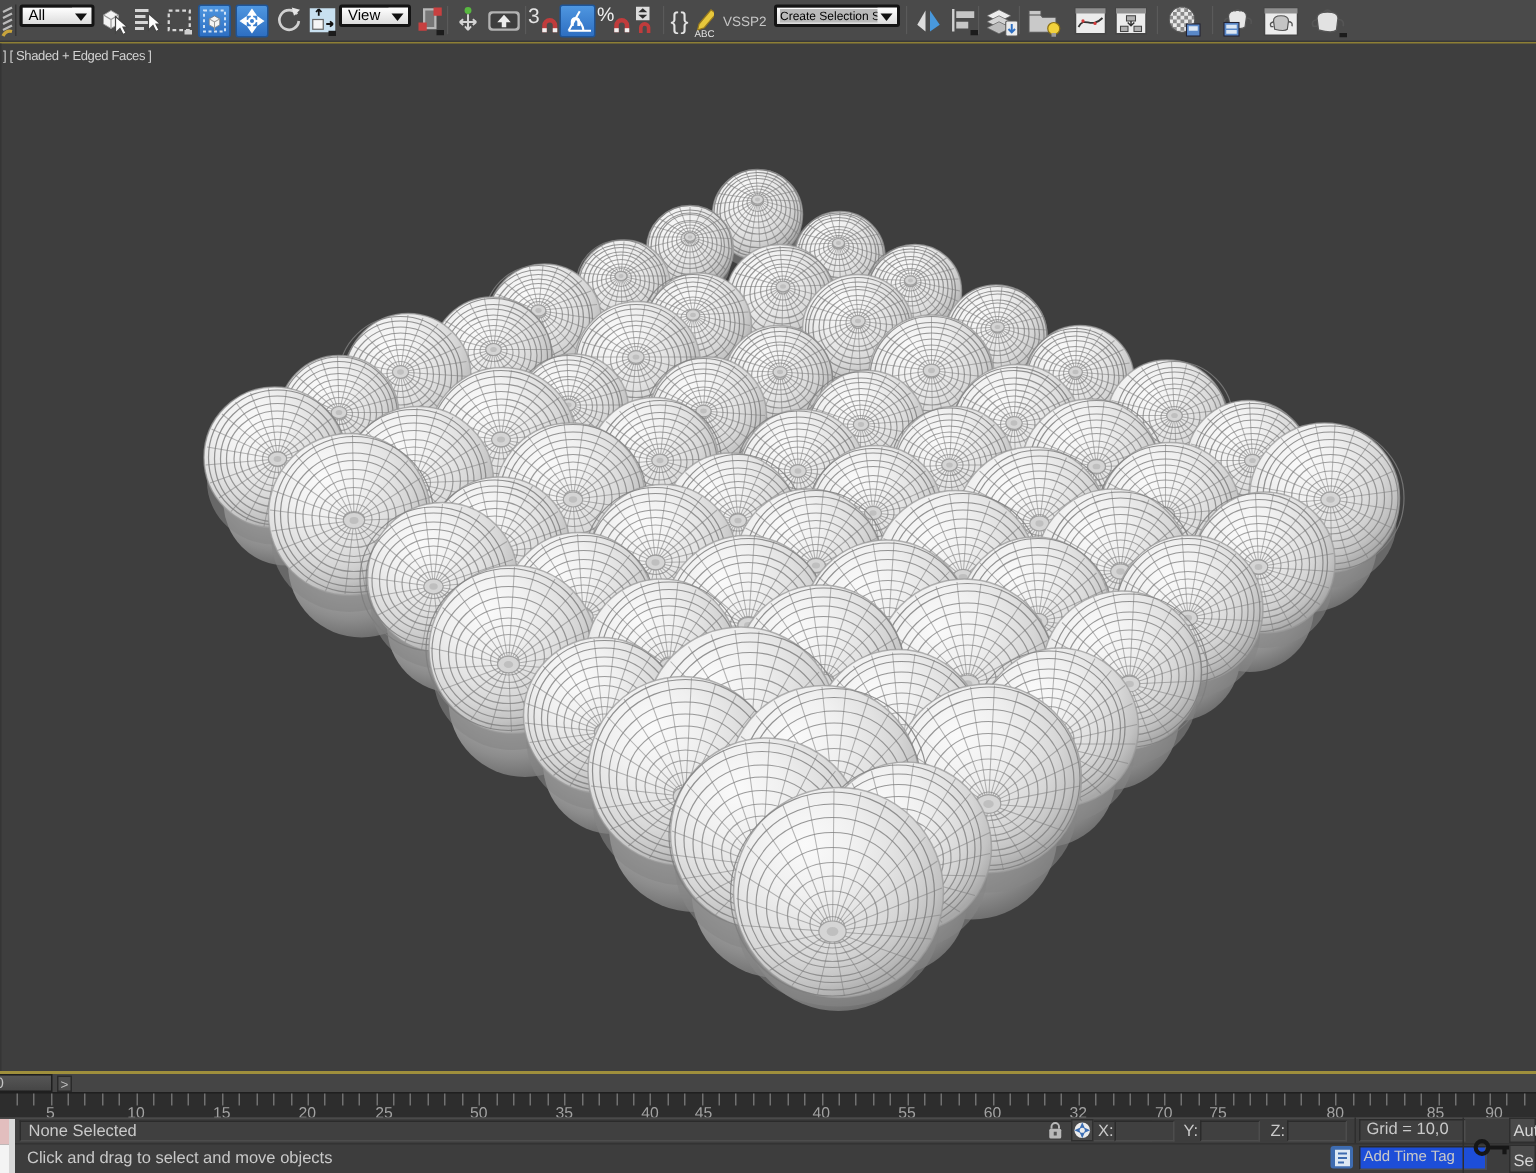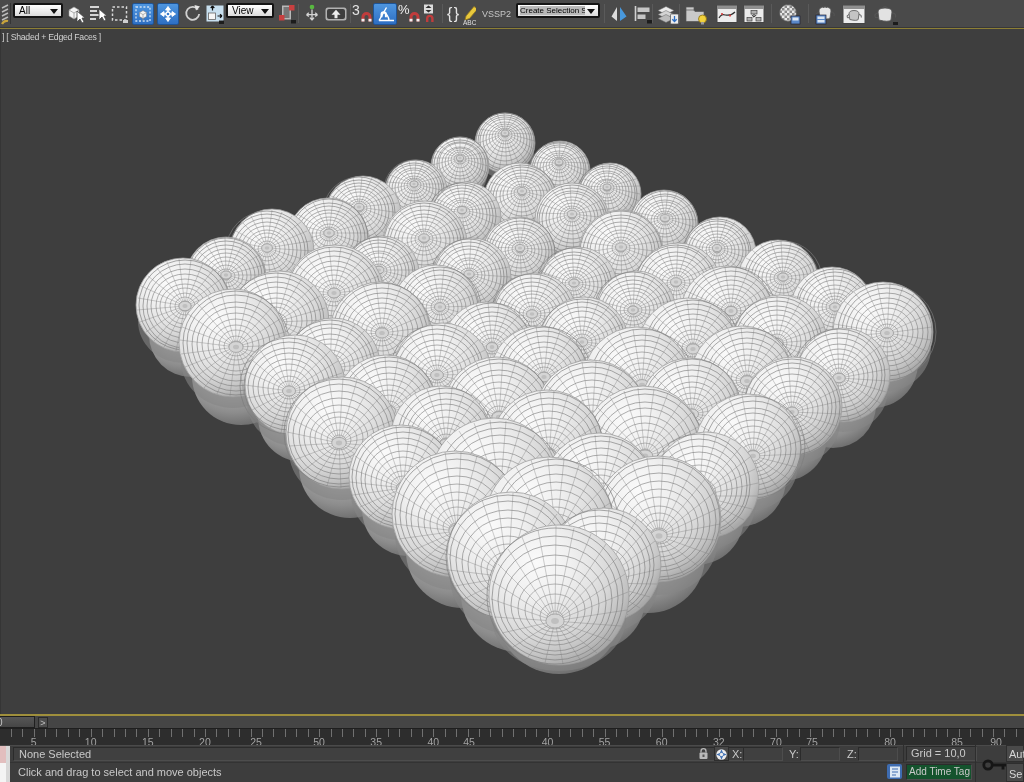--- a/index.html
+++ b/index.html
@@ -1384,21 +1384,21 @@
 <div class="lbl" style="left:789px;top:748px">Y:</div>
 <div class="sunk" style="left:800px;top:747px;width:40px;height:14px"></div>
 <div class="lbl" style="left:847px;top:748px">Z:</div>
 <div class="sunk" style="left:858px;top:747px;width:40px;height:14px"></div>
 <div style="position:absolute;left:903px;top:745px;width:1px;height:17px;background:#2e2e2e"></div>
 <div class="sunk" style="left:906px;top:746px;width:71px;height:15px;line-height:13px;padding-left:4px">Grid = 10,0</div>
 <div style="position:absolute;left:887px;top:764px;width:15px;height:15px;background:#3e6cb0;border-radius:2px"><svg width="16" height="16" viewBox="0 0 16 16">
       <rect x="3" y="2.5" width="10" height="11" fill="#dce8f4"></rect>
       <path d="M5 5 h6 M5 8 h6 M5 11 h4" stroke="#3e6cb0" stroke-width="1.2"></path>
     </svg></div>
-<div class="sunk" style="left:906px;top:764px;width:66px;height:16px;line-height:14px;padding-left:2px;background:#14532d;font-size:10px;white-space:nowrap">Add Time Tag</div>
+<div class="sunk" style="left:906px;top:764px;width:85px;height:16px;line-height:14px;padding-left:2px;background:#1d4ed8;font-size:10px;white-space:nowrap">Add Time Tag</div>
 <div style="position:absolute;left:975px;top:745px;width:1px;height:37px;background:#2e2e2e"></div>
 <svg style="position:absolute;left:982px;top:757px;width:30px;height:16px" viewBox="0 0 30 16">
     <circle cx="6" cy="8" r="4.2" fill="none" stroke="#161616" stroke-width="2.8"></circle>
     <path d="M10 8 h17 M21 8 v4.5 M26 8 v4.5" stroke="#161616" stroke-width="2.8" fill="none"></path>
   </svg>
 <div style="position:absolute;left:1006px;top:745px;width:18px;height:17px;background:#4a4a4a;border:1px solid #2e2e2e"></div>
 <div style="position:absolute;left:1006px;top:763px;width:18px;height:19px;background:#4a4a4a;border:1px solid #2e2e2e"></div>
 <div class="lbl" style="left:1009px;top:748px;color:#d6d6d6">Aut</div>
 <div class="lbl" style="left:1009px;top:768px;color:#d6d6d6">Se</div>
 </body></html>

